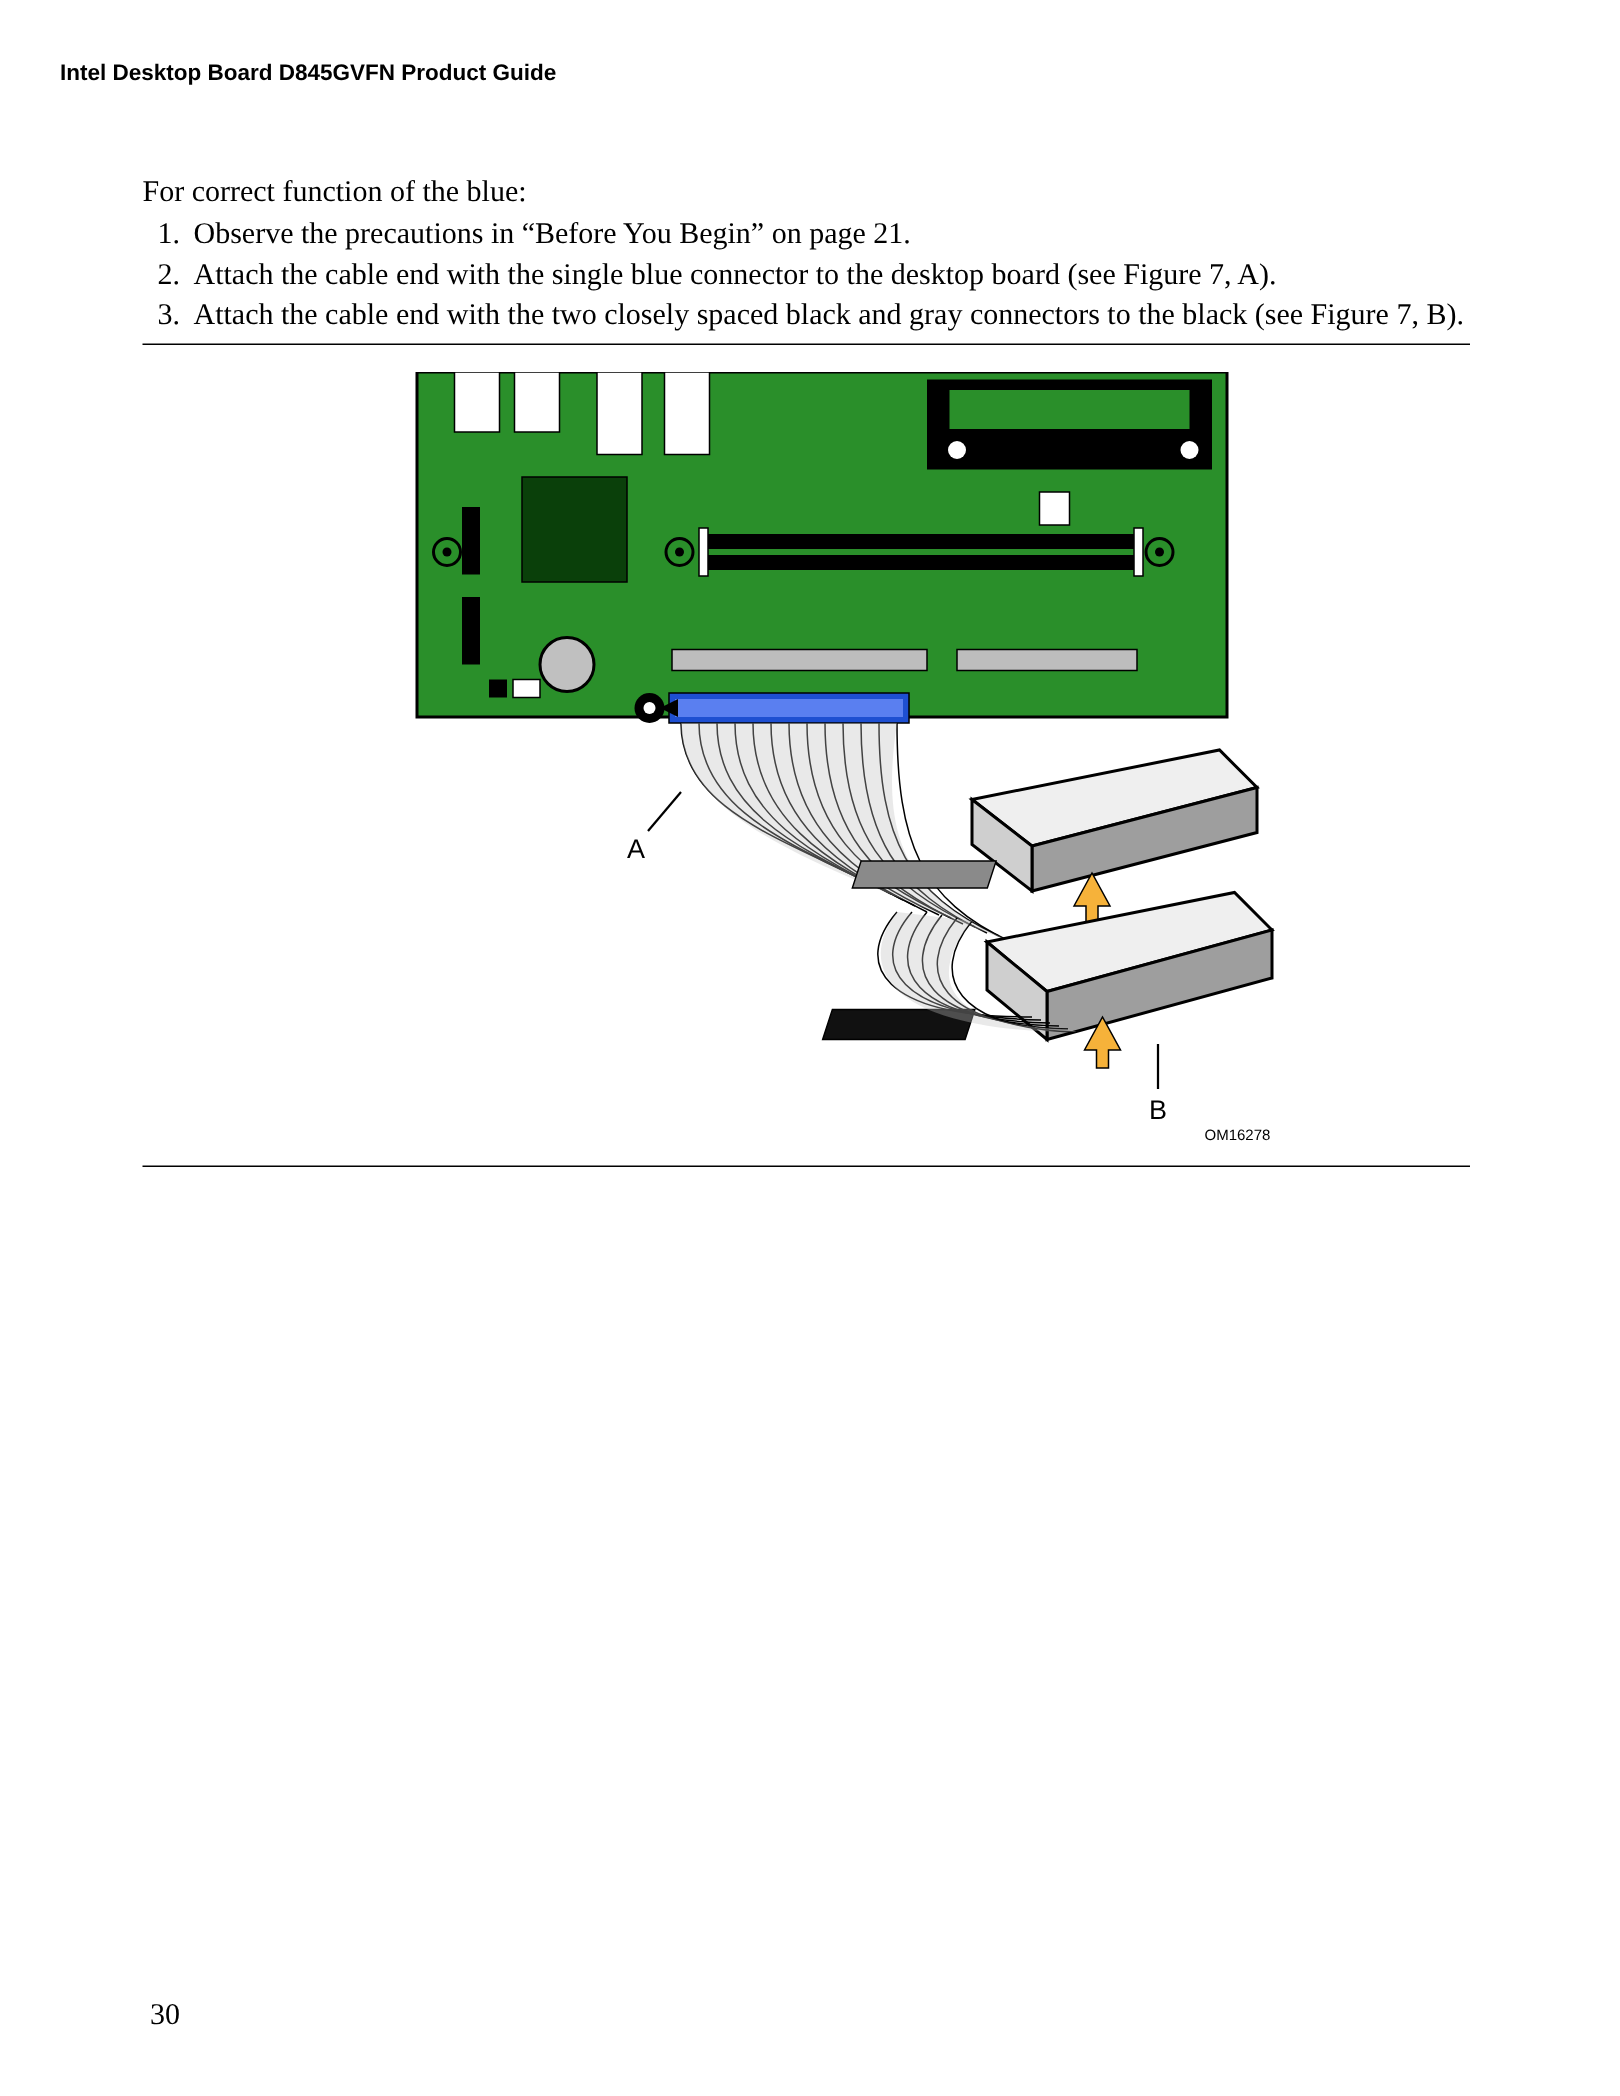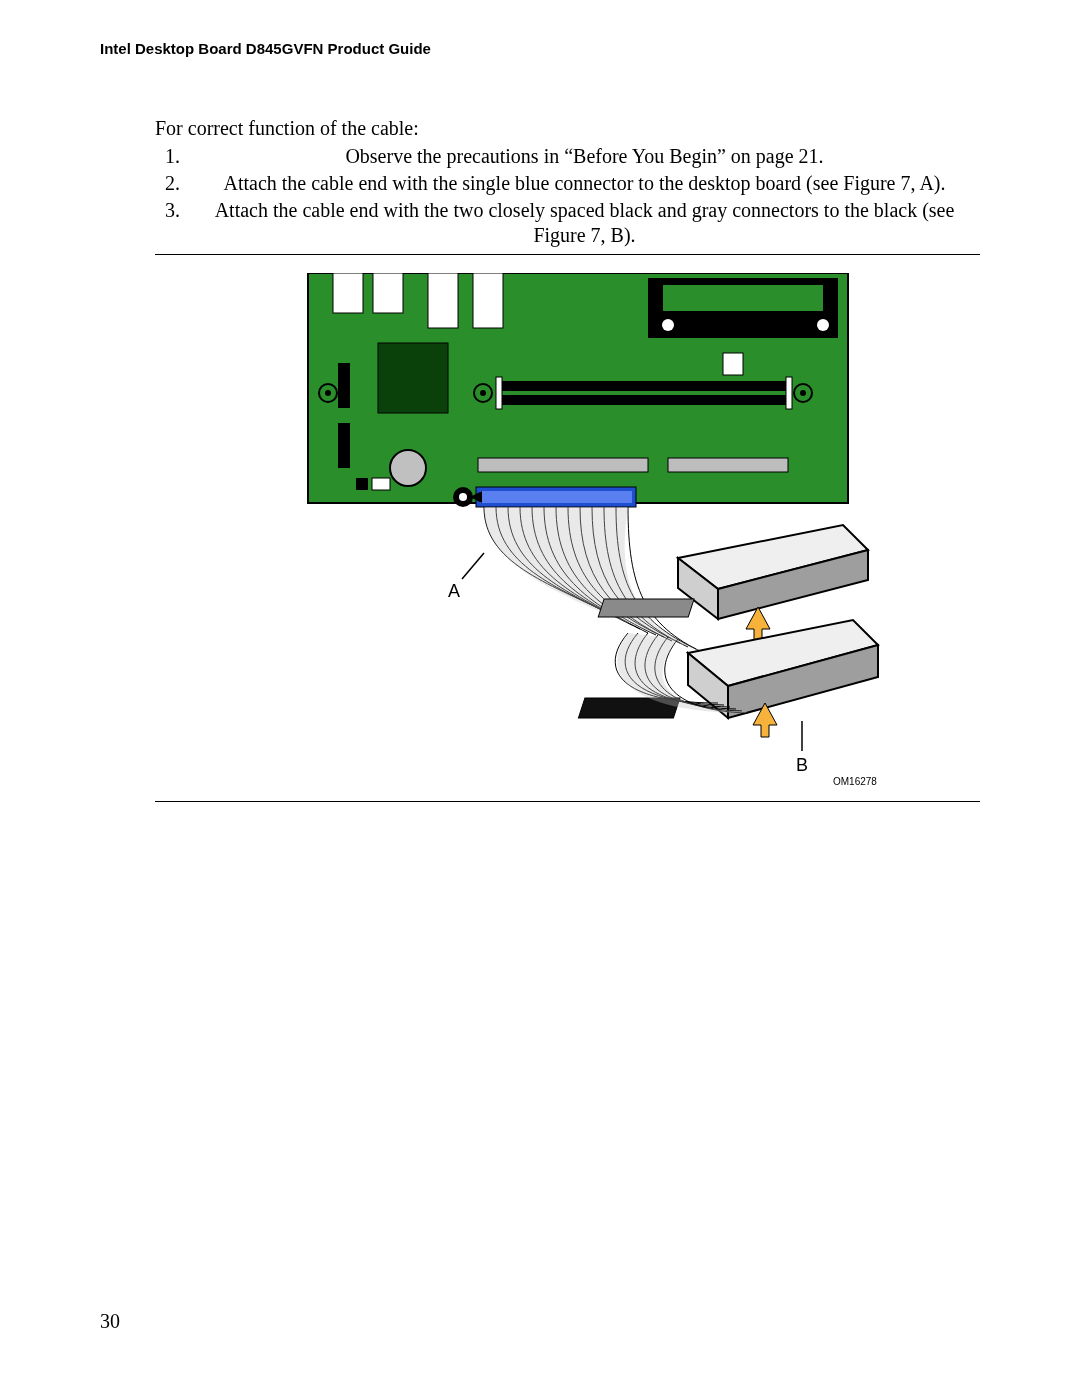--- a/index.html
+++ b/index.html
@@ -7,21 +7,21 @@
     padding: 0;
     background: #fff;
     font-family: "Times New Roman", Times, serif;
     color: #000;
   }
   .page {
     width: 1080px;
     height: 1397px;
     position: relative;
     box-sizing: border-box;
-    padding: 40px 100px 40px 100px;
+    padding: 40px 100px 40px 40px;
   }
   .running-head {
     font-family: Arial, Helvetica, sans-serif;
     font-weight: bold;
     font-size: 15px;
     margin-bottom: 60px;
   }
   .intro {
     font-size: 20px;
     margin-left: 55px;
@@ -29,63 +29,62 @@
   }
   ol.steps {
     font-size: 20px;
     margin: 0 0 6px 55px;
     padding-left: 30px;
   }
   ol.steps li {
     padding-left: 4px;
     margin-bottom: 2px;
     line-height: 1.25;
-    text-align: center;
   }
   .rule {
     border: none;
     border-top: 1.5px solid #000;
     margin: 6px 0 18px 55px;
   }
   .figure-wrap {
     margin-left: 55px;
     text-align: center;
   }
   .figure-caption {
     font-family: Arial, Helvetica, sans-serif;
     font-weight: bold;
     font-size: 16px;
     text-align: center;
     margin-top: 10px;
   }
   .page-number {
     position: absolute;
     left: 100px;
-    bottom: 64px;
+    bottom: 42px;
     font-size: 20px;
     font-family: "Times New Roman", Times, serif;
   }
   
   .svg-label {
     font-family: Arial, Helvetica, sans-serif;
     font-size: 18px;
   }
   .svg-small {
     font-family: Arial, Helvetica, sans-serif;
     font-size: 10px;
   }
 </style>
 </head>
 <body>
 
 <div class="page">
 
   <div class="running-head">Intel Desktop Board D845GVFN Product Guide</div>
 
-  <p class="intro">For correct function of the cable:</p>
+  <p class="intro">For correct function of the blue:</p>
 
   <ol class="steps">
     <li>Observe the precautions in “Before You Begin” on page 21.</li>
     <li>Attach the cable end with the single blue connector to the desktop board (see Figure 7, A).</li>
     <li>Attach the cable end with the two closely spaced black and gray connectors to the black (see Figure 7, B).</li>
   </ol>
 
   <hr class="rule">
 
   <div class="figure-wrap">

